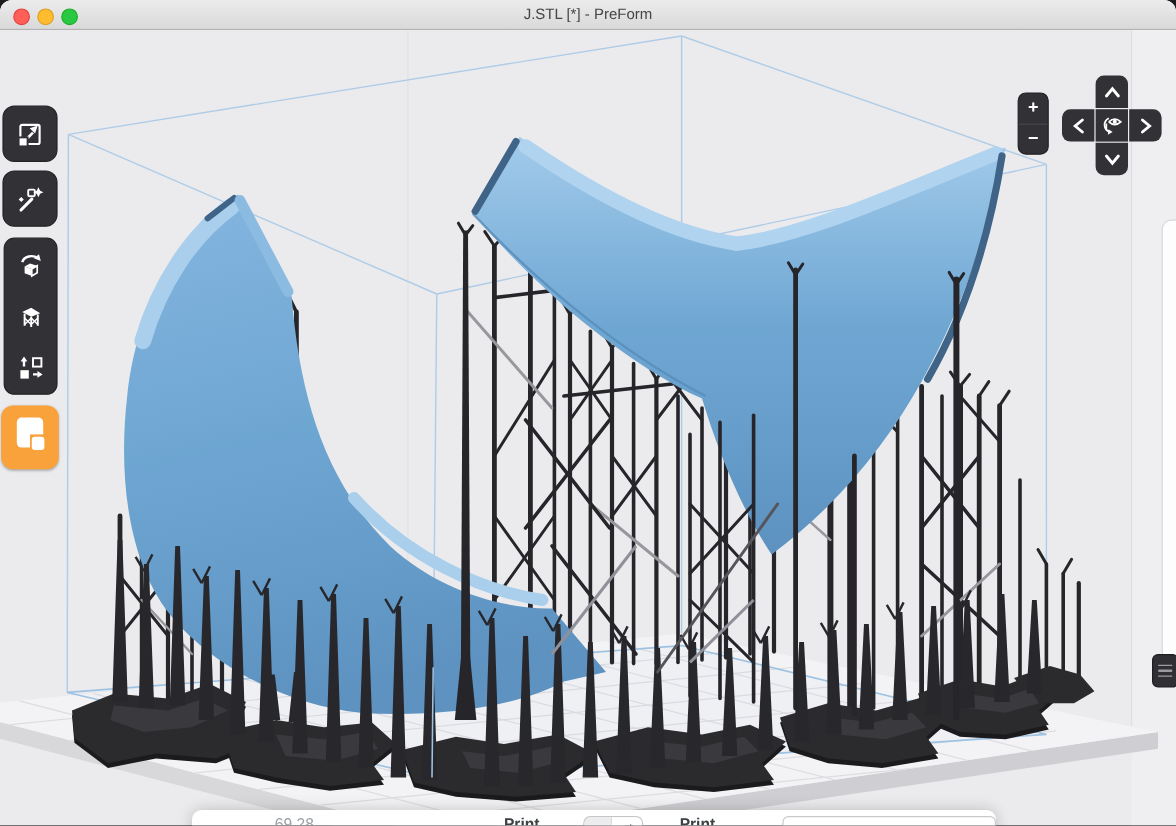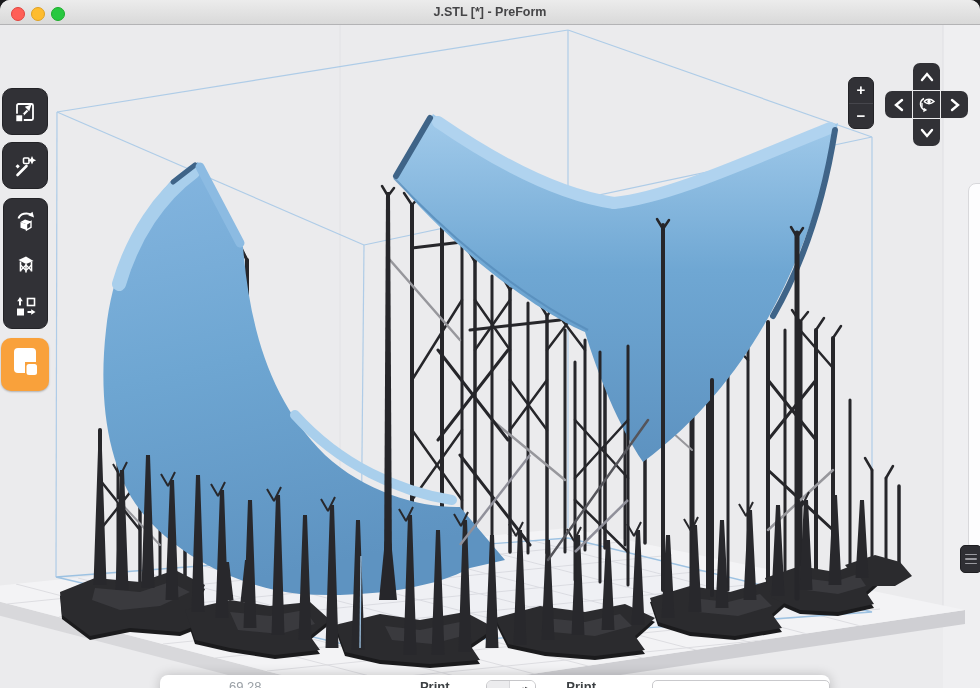--- a/index.html
+++ b/index.html
@@ -1,21 +1,21 @@
 <!DOCTYPE html>
 <html><head>
 <meta charset="utf-8">
 <style>
   html,body{margin:0;padding:0;background:#1b1b1d;font-family:"Liberation Sans",sans-serif;}
   .window{position:relative;width:980px;height:688px;background:#ebebed;overflow:hidden;border-radius:10px 10px 0 0;}
   
   .titlebar{position:absolute;left:0;top:0;width:980px;height:25px;
     background:linear-gradient(#ececec,#d9d9d9);border-bottom:1px solid #b3b3b5;box-sizing:border-box;}
   .titlebar .title{position:absolute;left:0;right:0;top:0;height:38px;line-height:25px;text-align:center;
-    font-size:12.5px;font-weight:700;color:#454547;}
+    font-size:12.5px;font-weight:400;color:#454547;}
   .tl{position:absolute;top:6.5px;width:12px;height:12px;border-radius:50%;}
   .tl.red{left:11px;background:#ff5f57;border:0.5px solid #e0443e;}
   .tl.yellow{left:31px;background:#febc2e;border:0.5px solid #dea123;}
   .tl.green{left:51px;background:#28c840;border:0.5px solid #1dad2b;}
   
   .viewport{position:absolute;left:0;top:25px;width:980px;height:663px;}
   
   .tbtn{position:absolute;width:46px;height:47px;background:#313136;border:1px solid #232327;
     border-radius:10px;box-sizing:border-box;display:flex;align-items:center;justify-content:center;cursor:pointer;}
   .tgroup{position:absolute;left:3px;top:173px;width:45px;height:131px;background:#313136;border:1px solid #232327;

